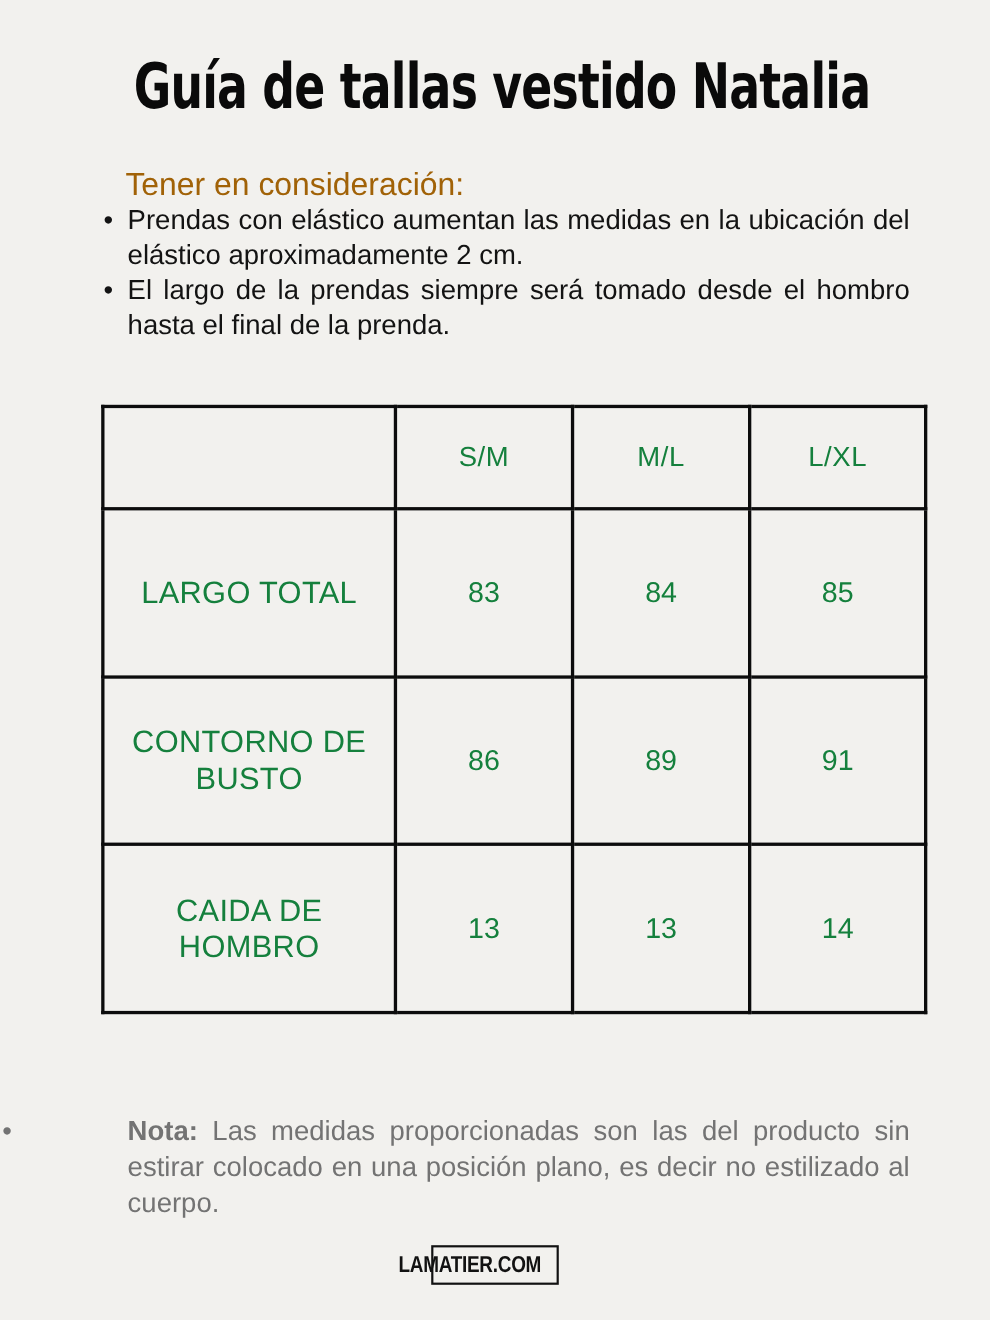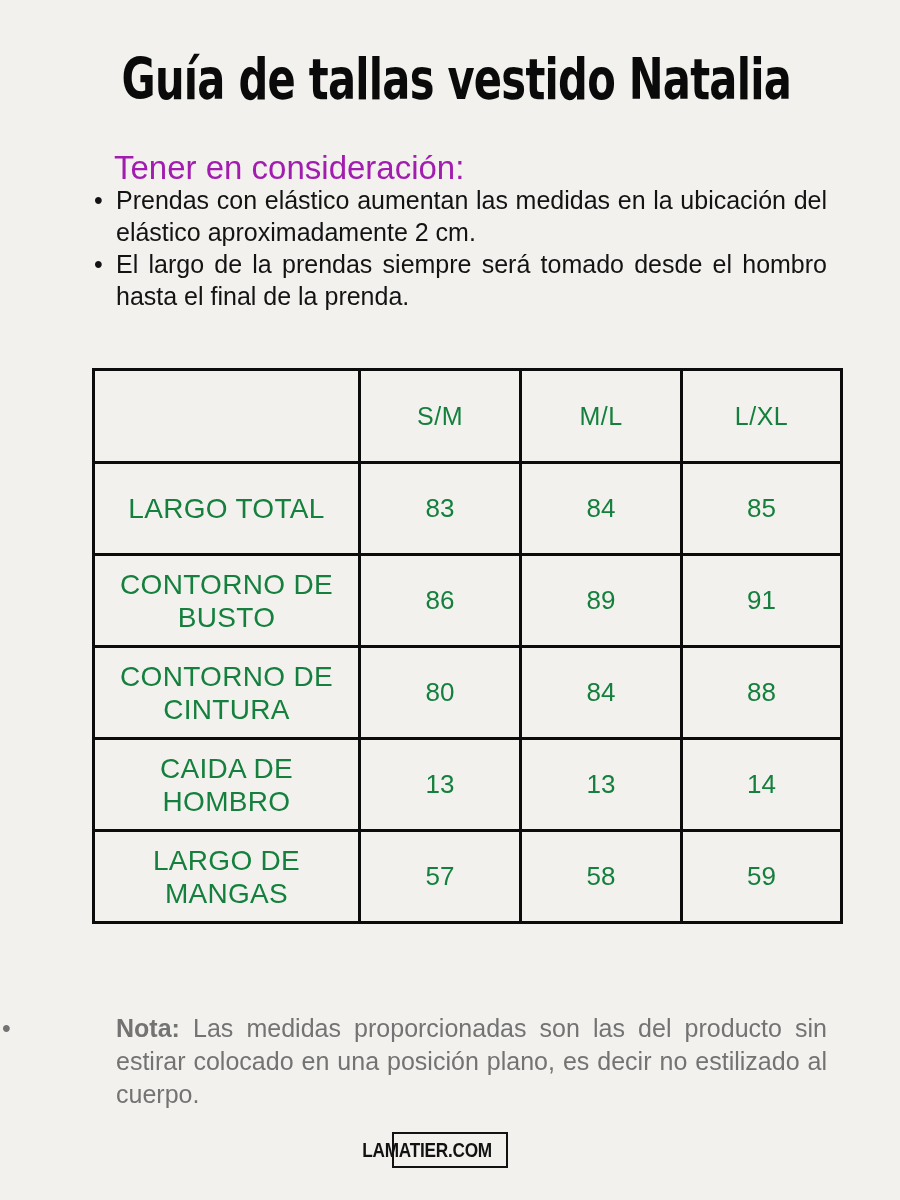--- a/index.html
+++ b/index.html
@@ -18,21 +18,21 @@
     text-align:center;white-space:nowrap;
     font-family:"DejaVu Sans","Liberation Sans",sans-serif;
     font-weight:700;font-size:57px;line-height:1.1;
     letter-spacing:-1px;color:#0a0a0a;
     transform:scaleX(0.73);transform-origin:450px 50%;
   }
 
   
   .intro{
     position:absolute;left:114px;top:152px;
-    font-size:33px;line-height:32px;color:#a21caf;
+    font-size:29px;line-height:32px;color:#a16207;
   }
   .bullet-list{
     position:absolute;left:92px;right:73px;top:184px;
     margin:0;padding:0;list-style:none;
     font-size:25px;line-height:32px;color:#131313;
   }
   .bullet-list li{
     position:relative;padding-left:24px;
     text-align:justify;
   }
@@ -128,36 +128,24 @@
           <td class="val">84</td>
           <td class="val">85</td>
         </tr>
         <tr>
           <td class="rowlabel">CONTORNO DE BUSTO</td>
           <td class="val">86</td>
           <td class="val">89</td>
           <td class="val">91</td>
         </tr>
         <tr>
-          <td class="rowlabel">CONTORNO DE CINTURA</td>
-          <td class="val">80</td>
-          <td class="val">84</td>
-          <td class="val">88</td>
-        </tr>
-        <tr>
           <td class="rowlabel">CAIDA DE HOMBRO</td>
           <td class="val">13</td>
           <td class="val">13</td>
           <td class="val">14</td>
-        </tr>
-        <tr>
-          <td class="rowlabel">LARGO DE MANGAS</td>
-          <td class="val">57</td>
-          <td class="val">58</td>
-          <td class="val">59</td>
         </tr>
       </tbody>
   </table>
 
   <div class="note">
     <span class="note-label">Nota:</span>
     <span>Las medidas proporcionadas son las del producto sin estirar colocado en una posición plano, es decir no estilizado al cuerpo.</span>
   </div>
 
   <div class="brand-badge">

